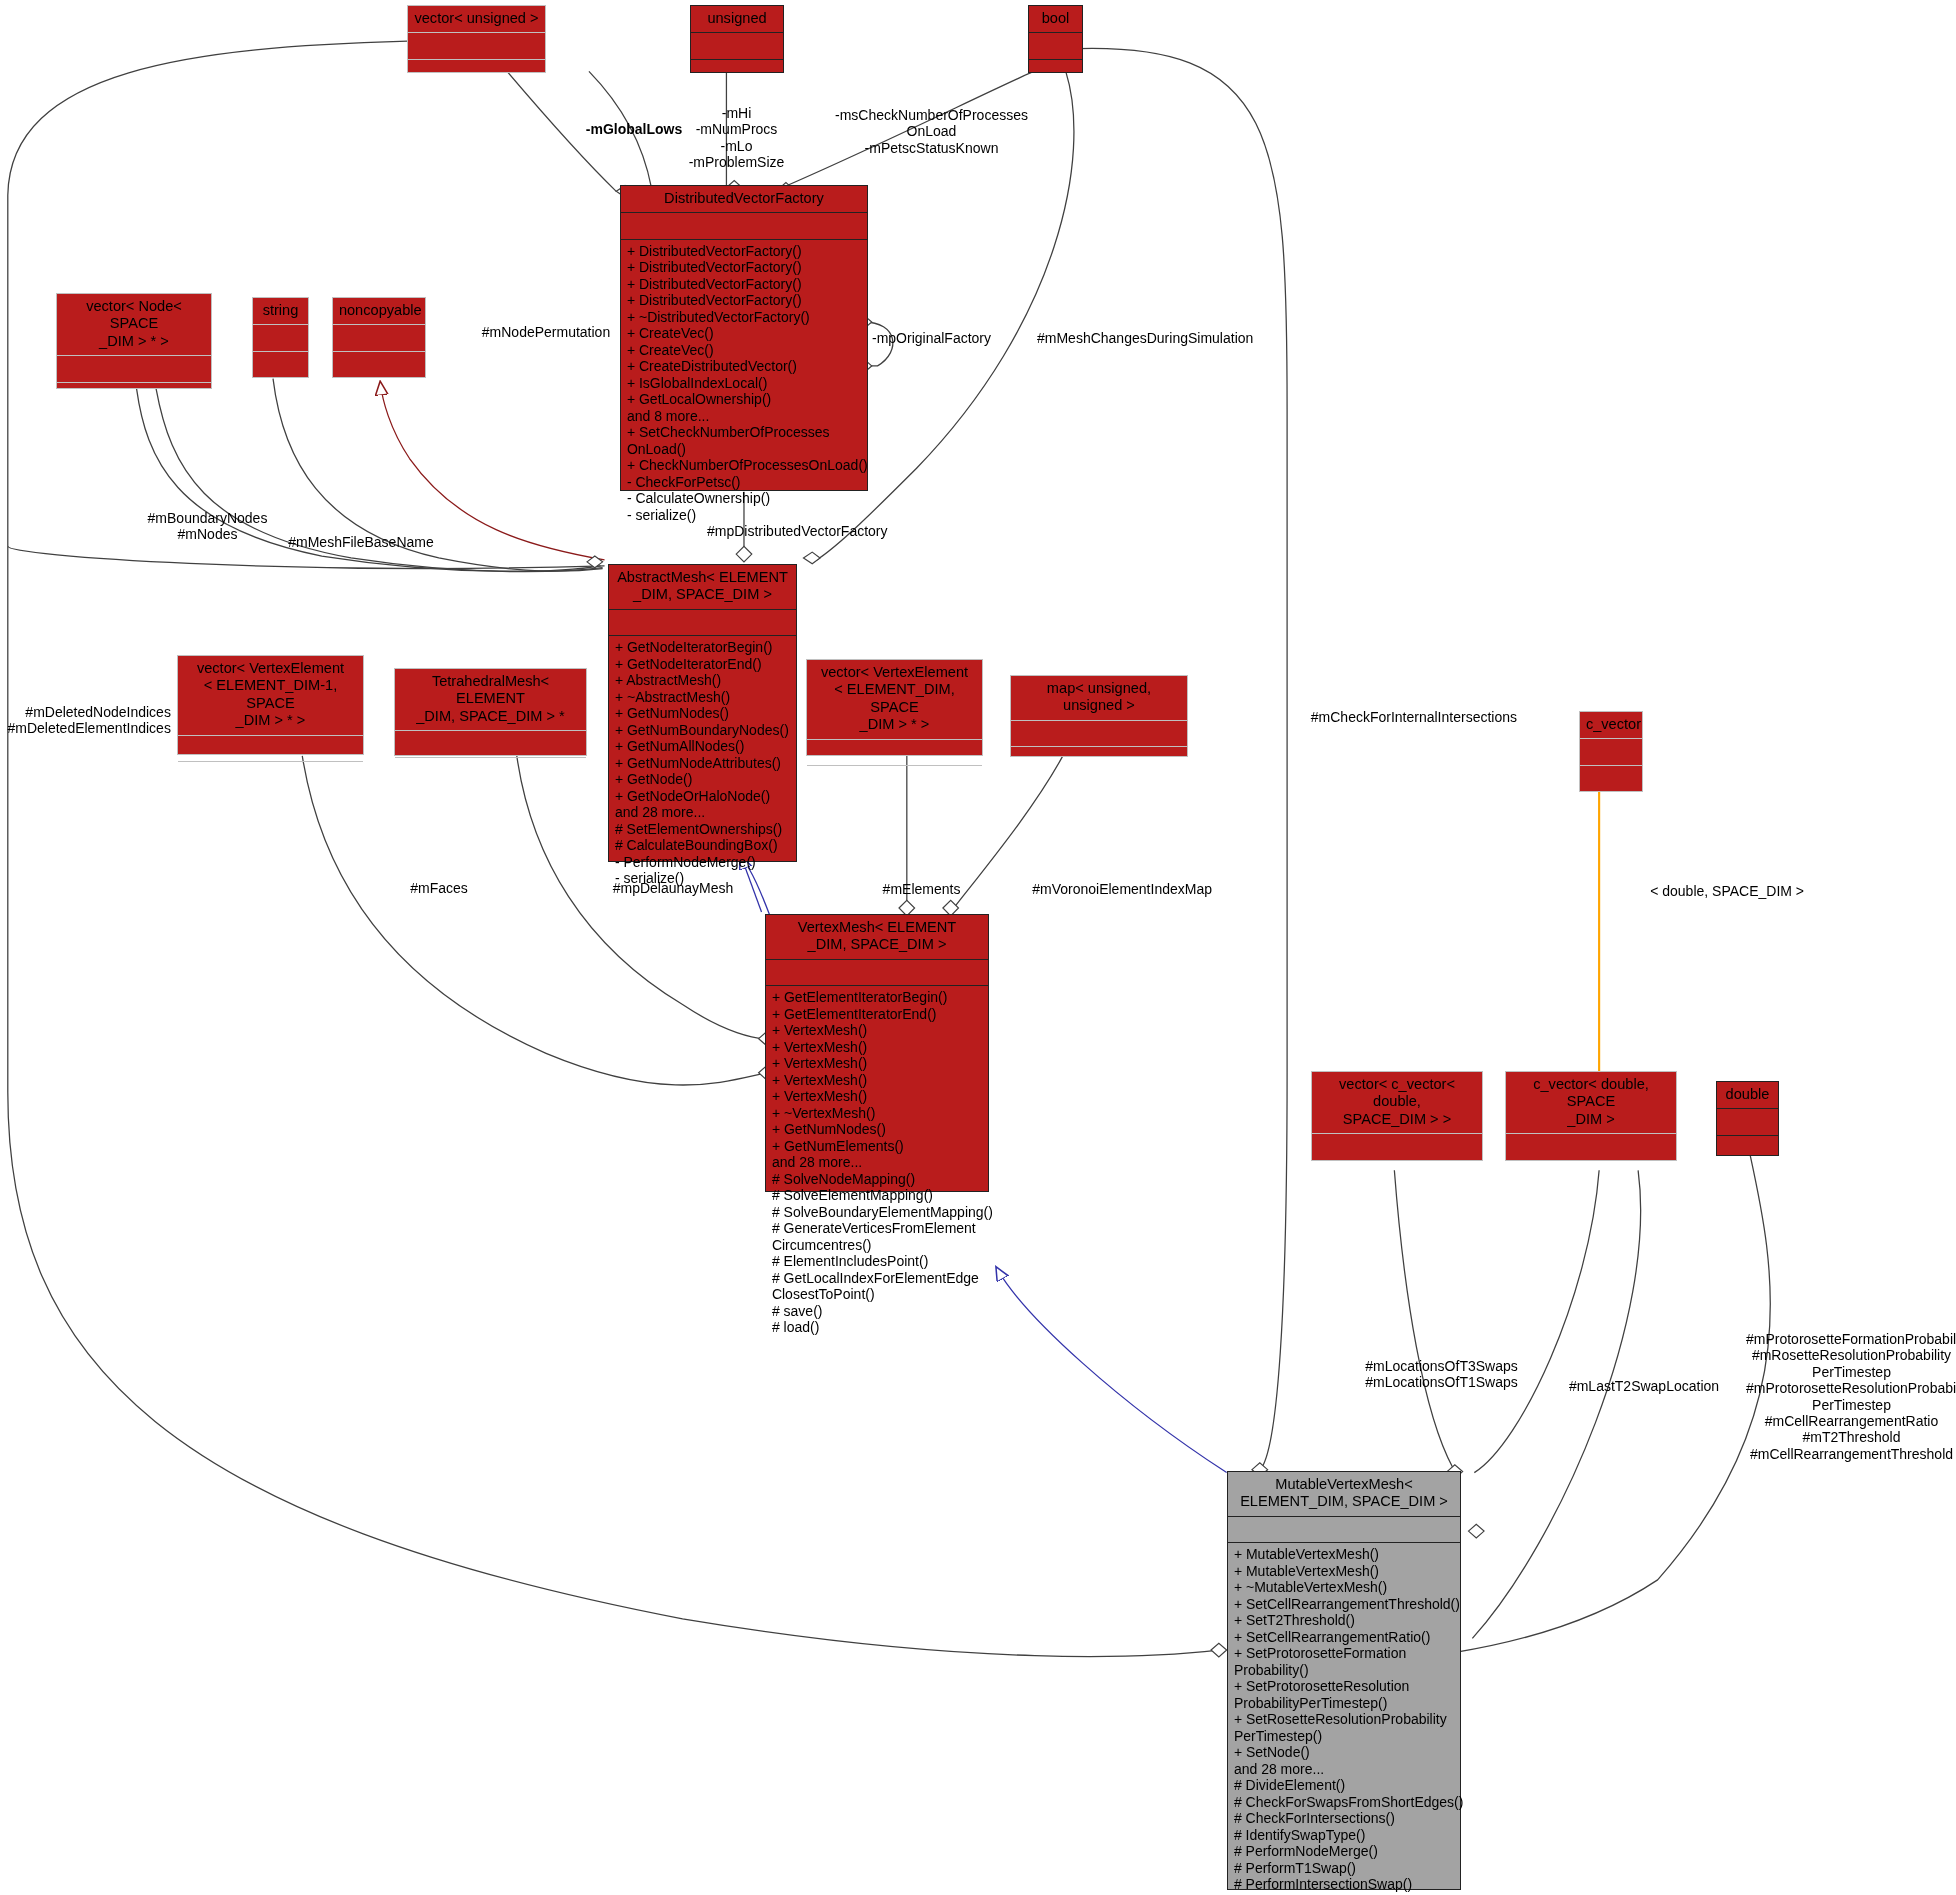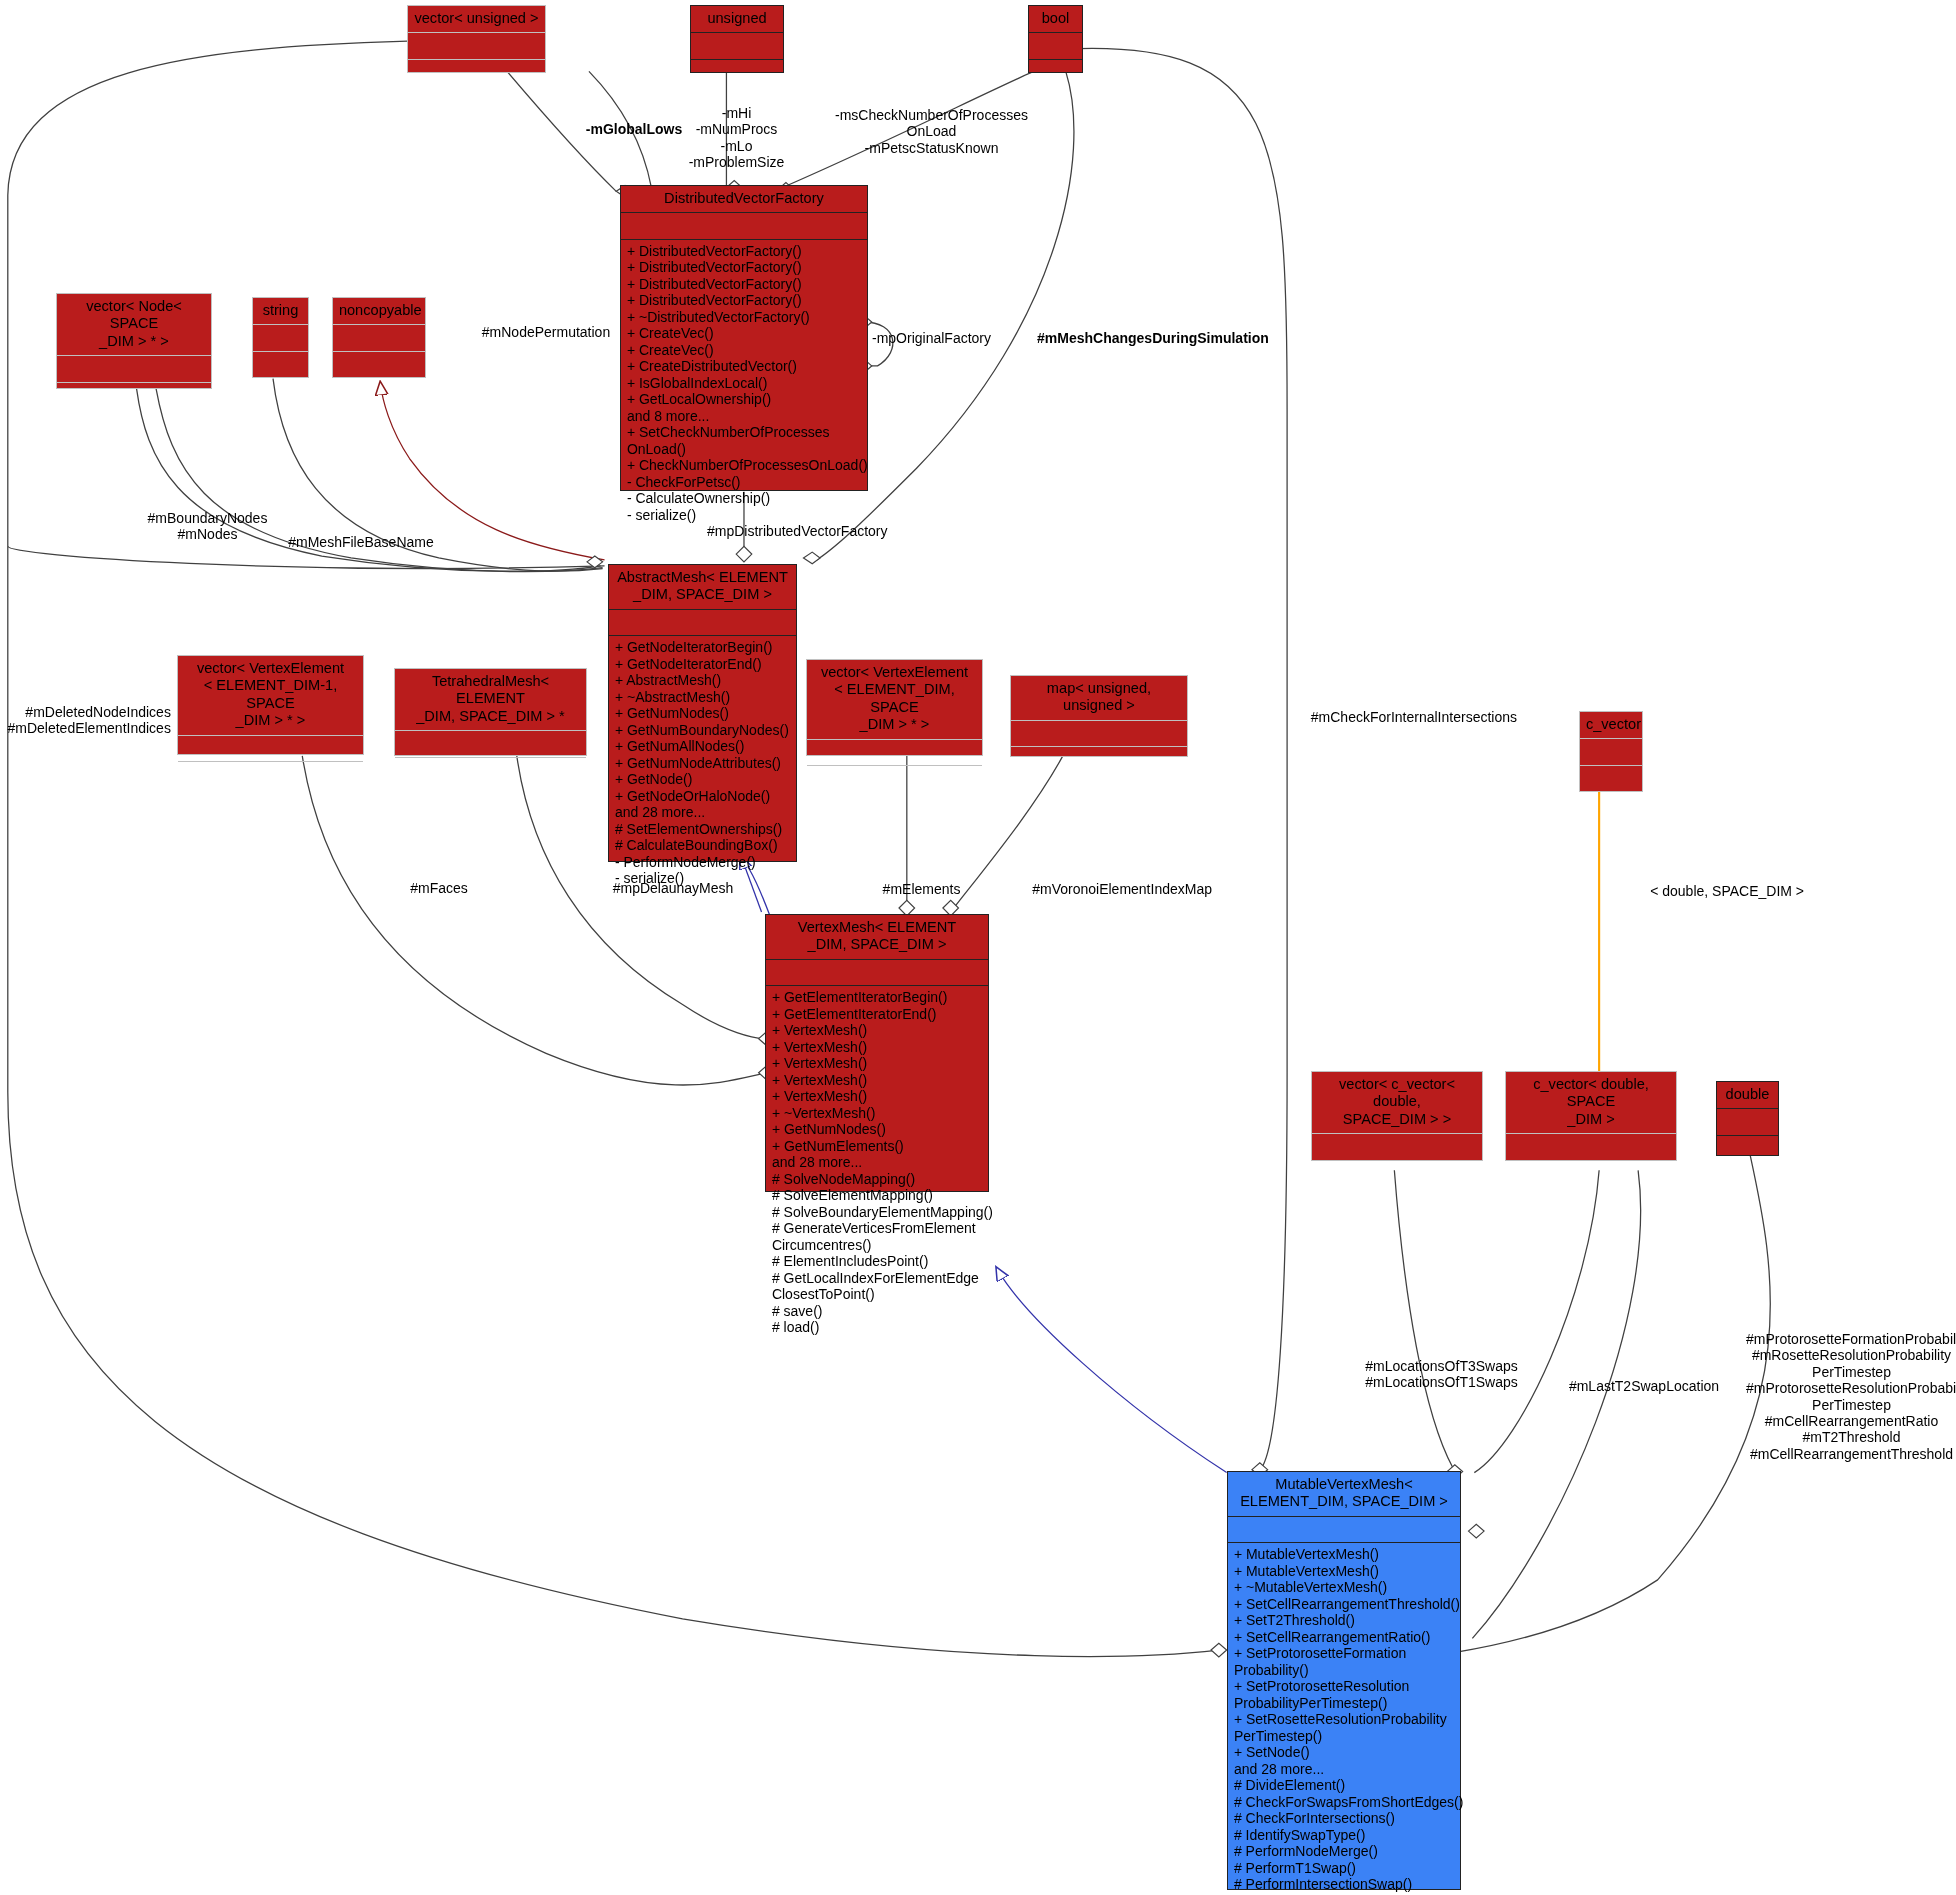--- a/index.html
+++ b/index.html
@@ -28,21 +28,21 @@
   
   .node {
     position: absolute;
     box-sizing: border-box;
     background: #b91c1c;
     border: 1px solid #c0c0c0;
     display: flex;
     flex-direction: column;
   }
   .node.strong { border-color: #222222; }
-  .node.filled { background: #3b82f6; border-color: #222222; }
+  .node.filled { background: #a3a3a3; border-color: #222222; }
   .node .title {
     text-align: center;
     font-size: 14.6px;
     line-height: 1.2;
     padding: 3.9px 5.9px 4.9px 5.9px;
     border-bottom: 1px solid #c0c0c0;
     white-space: pre-line;
   }
   .node.strong .title, .node.filled .title { border-bottom-color: #222222; }
   .node .attrs {
@@ -369,21 +369,21 @@
 -mProblemSize</div>
 
   <div class="elabel" style="left:824px; top:107px; width:215px;">-msCheckNumberOfProcesses
 OnLoad
 -mPetscStatusKnown</div>
 
   <div class="elabel" style="left:468px; top:324px; width:156px;">#mNodePermutation</div>
 
   <div class="elabel" style="left:872px; top:330px; width:156px; text-align:left;">-mpOriginalFactory</div>
 
-  <div class="elabel" style="left:1037px; top:330px; width:215px; text-align:right;font-weight:bold;">#mMeshChangesDuringSimulation</div>
+  <div class="elabel" style="left:1037px; top:330px; width:215px; text-align:right;">#mMeshChangesDuringSimulation</div>
 
   <div class="elabel" style="left:137px; top:510px; width:141px;">#mBoundaryNodes
 #mNodes</div>
 
   <div class="elabel" style="left:283px; top:524px; width:156px;margin-top:10px;">#mMeshFileBaseName</div>
 
   <div class="elabel" style="left:707px; top:523px; width:224px; text-align:left;">#mpDistributedVectorFactory</div>
 
   <div class="elabel left" style="left:4.9px; top:704px; width:166px;">#mDeletedNodeIndices
 #mDeletedElementIndices</div>

